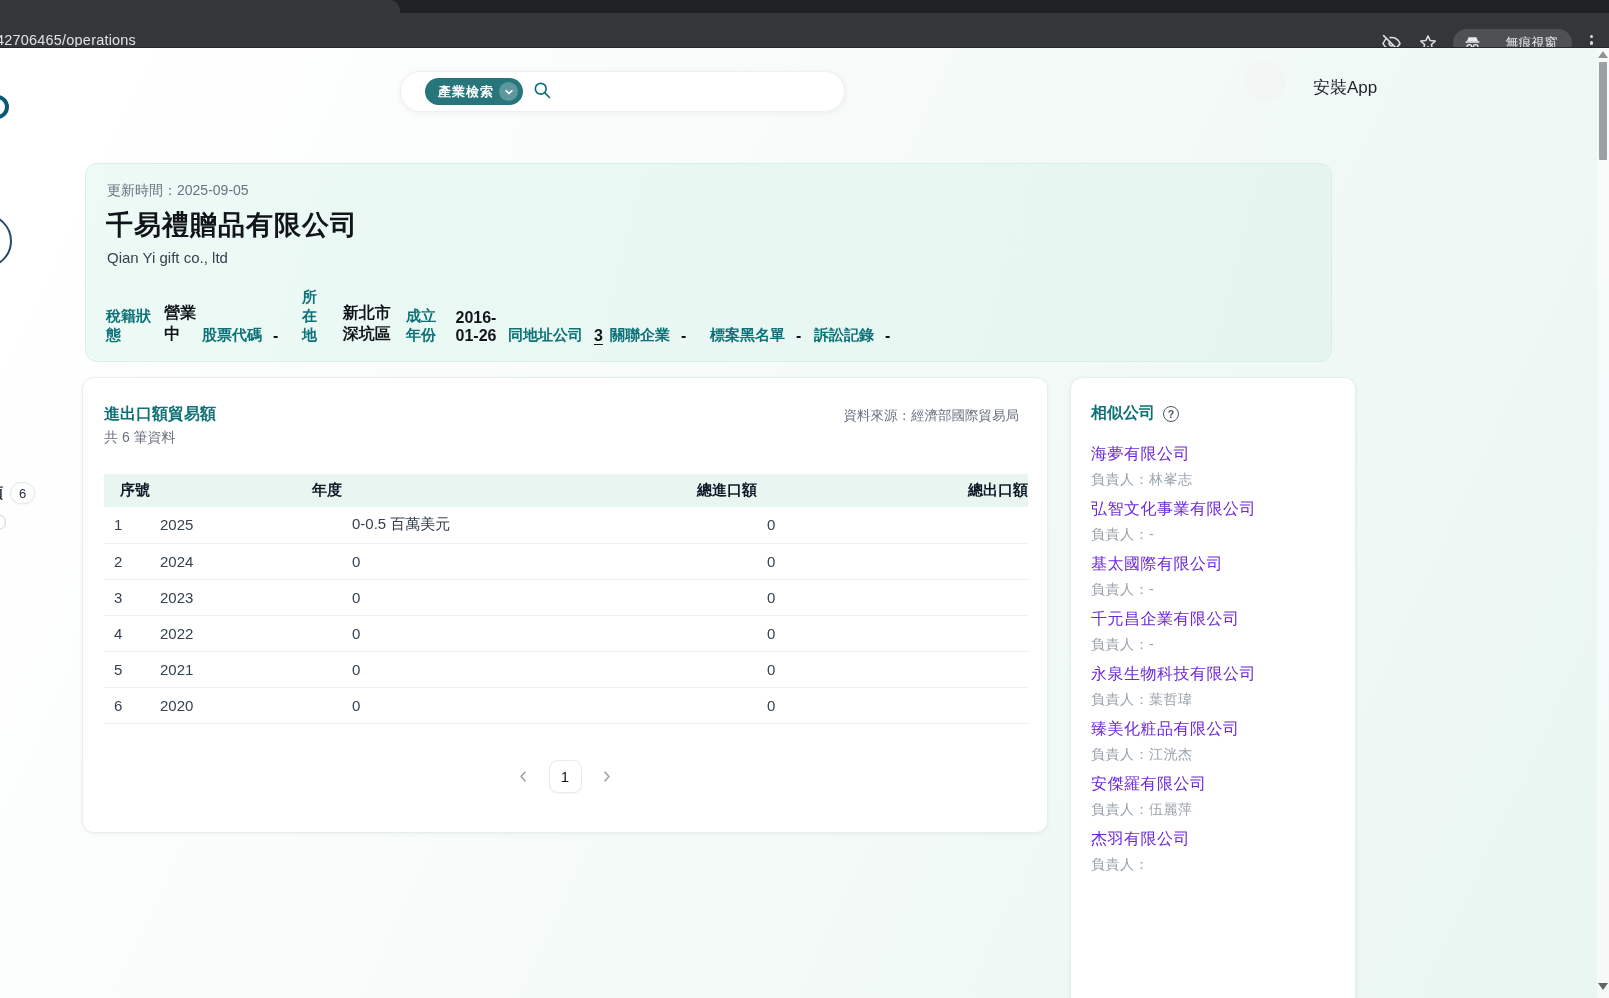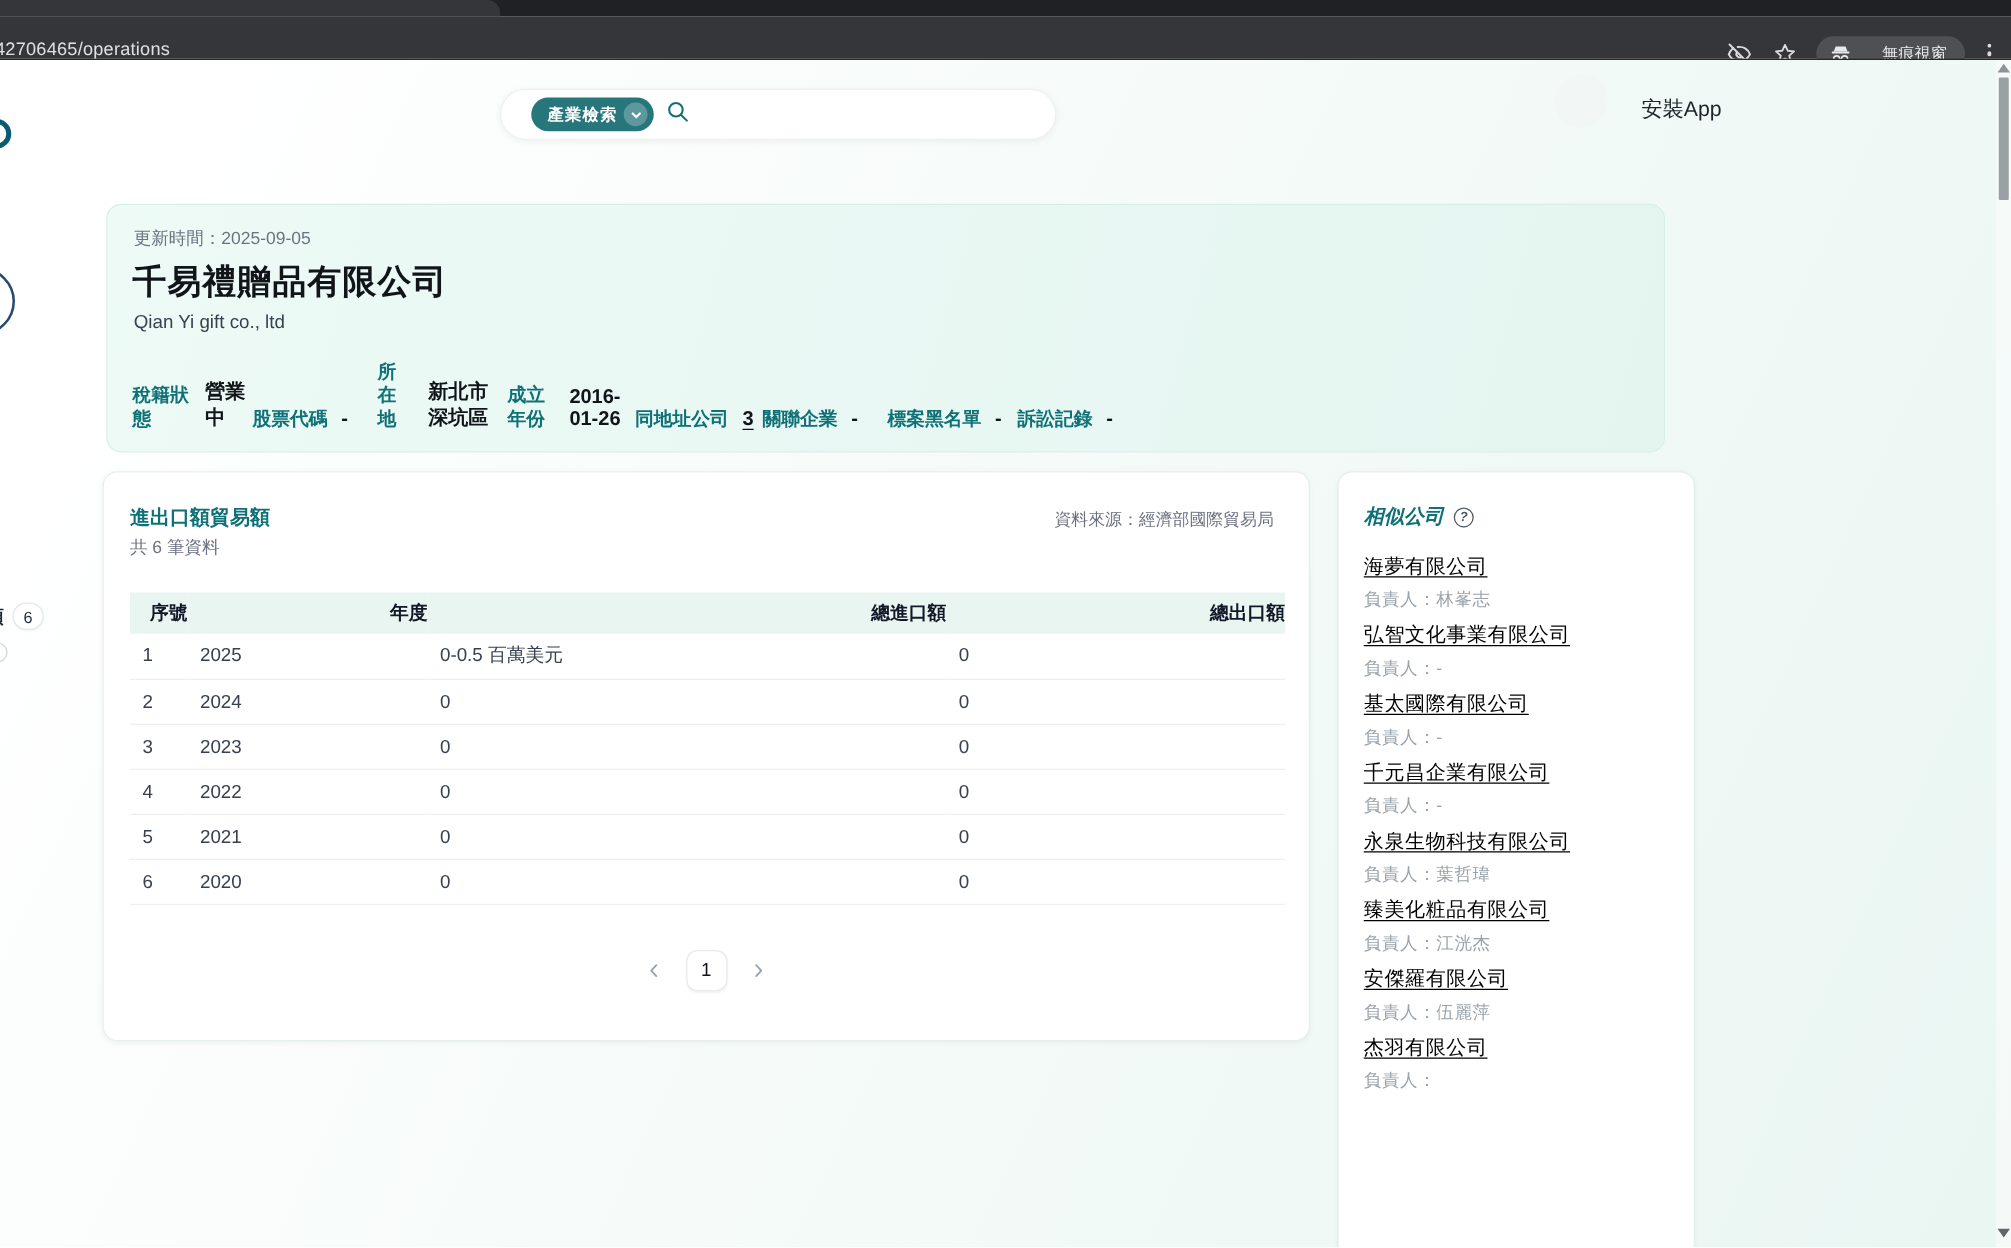--- a/index.html
+++ b/index.html
@@ -70,26 +70,26 @@
   .trade-table th { background:#e8f5f1; height:33px; text-align:right; font-size:15px; font-weight:700; color:#111827; padding-left:10px; }
   .trade-table td { height:36px; font-size:15px; color:#374151; padding-left:10px; border-bottom:1px solid #efefef; }
   .pagination { position:absolute; left:0; top:382px; width:100%; display:flex; align-items:center; justify-content:center; gap:14px; }
   .pg-chev { width:22px; height:22px; display:flex; align-items:center; justify-content:center; cursor:pointer; }
   .pg-page { width:33px; height:33px; background:#fff; border:1px solid #e8eaed; border-radius:9px; box-shadow:0 1px 2px rgba(0,0,0,.05);
              display:flex; align-items:center; justify-content:center; font-size:15px; color:#111418; cursor:pointer; }
 
   
   .similar-card { position:absolute; left:1070px; top:329px; width:286px; height:660px; background:#fff; border:1px solid #e7efed;
                   border-radius:12px; box-shadow:0 1px 4px rgba(17,24,39,.05); padding:25px 20px 0; }
-  .sim-title-row { display:flex; align-items:center; gap:8px; margin-bottom:17px;font-style:italic; }
+  .sim-title-row { display:flex; align-items:center; gap:8px; margin-bottom:17px; }
   .sim-title { font-size:16px; font-weight:700; color:#0e7177; }
   .q-icon { width:16px; height:16px; border-radius:50%; border:1.4px solid #4b5563; color:#4b5563; font-size:10.5px; font-weight:700;
             display:flex; align-items:center; justify-content:center; cursor:pointer; }
   .sim-item { height:55px; }
-  .sim-name { font-size:16px; color:#000000; text-decoration:underline; text-underline-offset:3px; text-decoration-thickness:1px;
+  .sim-name { font-size:16px; color:#6d28d9; text-underline-offset:3px; text-decoration-thickness:1px;
               line-height:26px; cursor:pointer; display:inline-block; letter-spacing:.5px; }
   .sim-owner { font-size:14px; color:#9aa3ab; line-height:25px; letter-spacing:.5px; }
 </style>
 </head>
 <body>
 
 <div class="stage">
 
   <div class="tabstrip">
     <div class="active-tab"></div>

